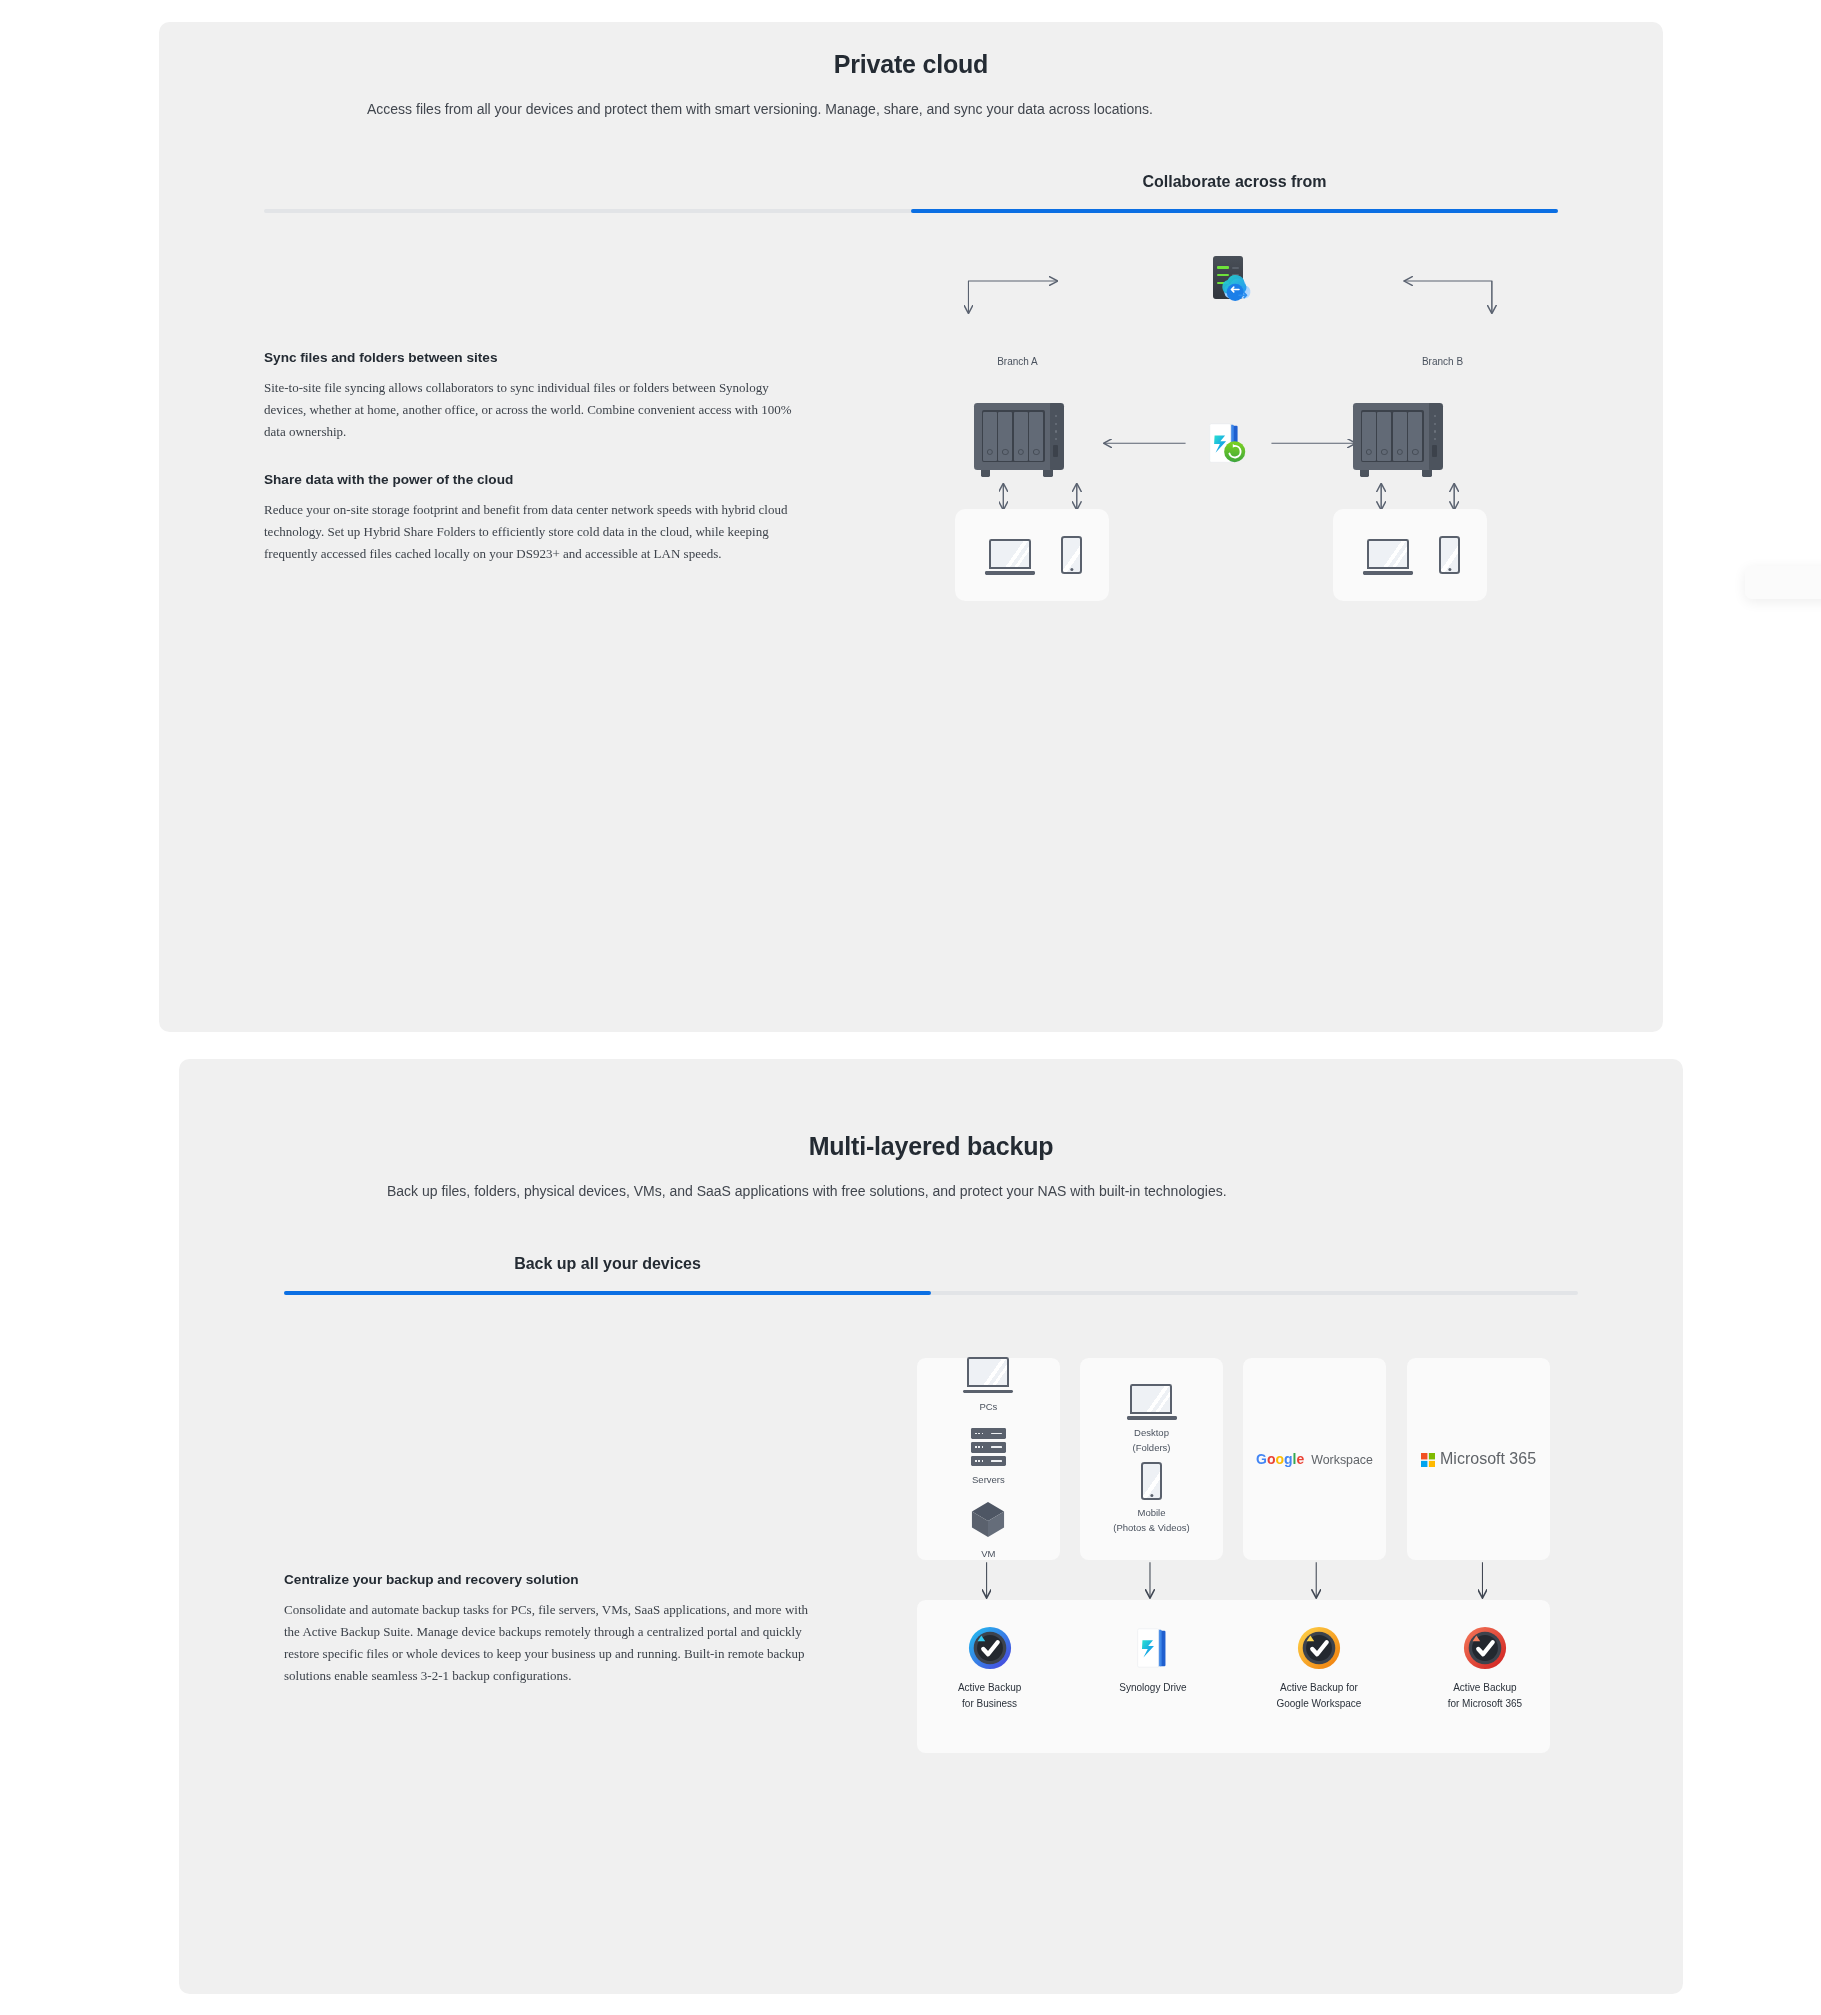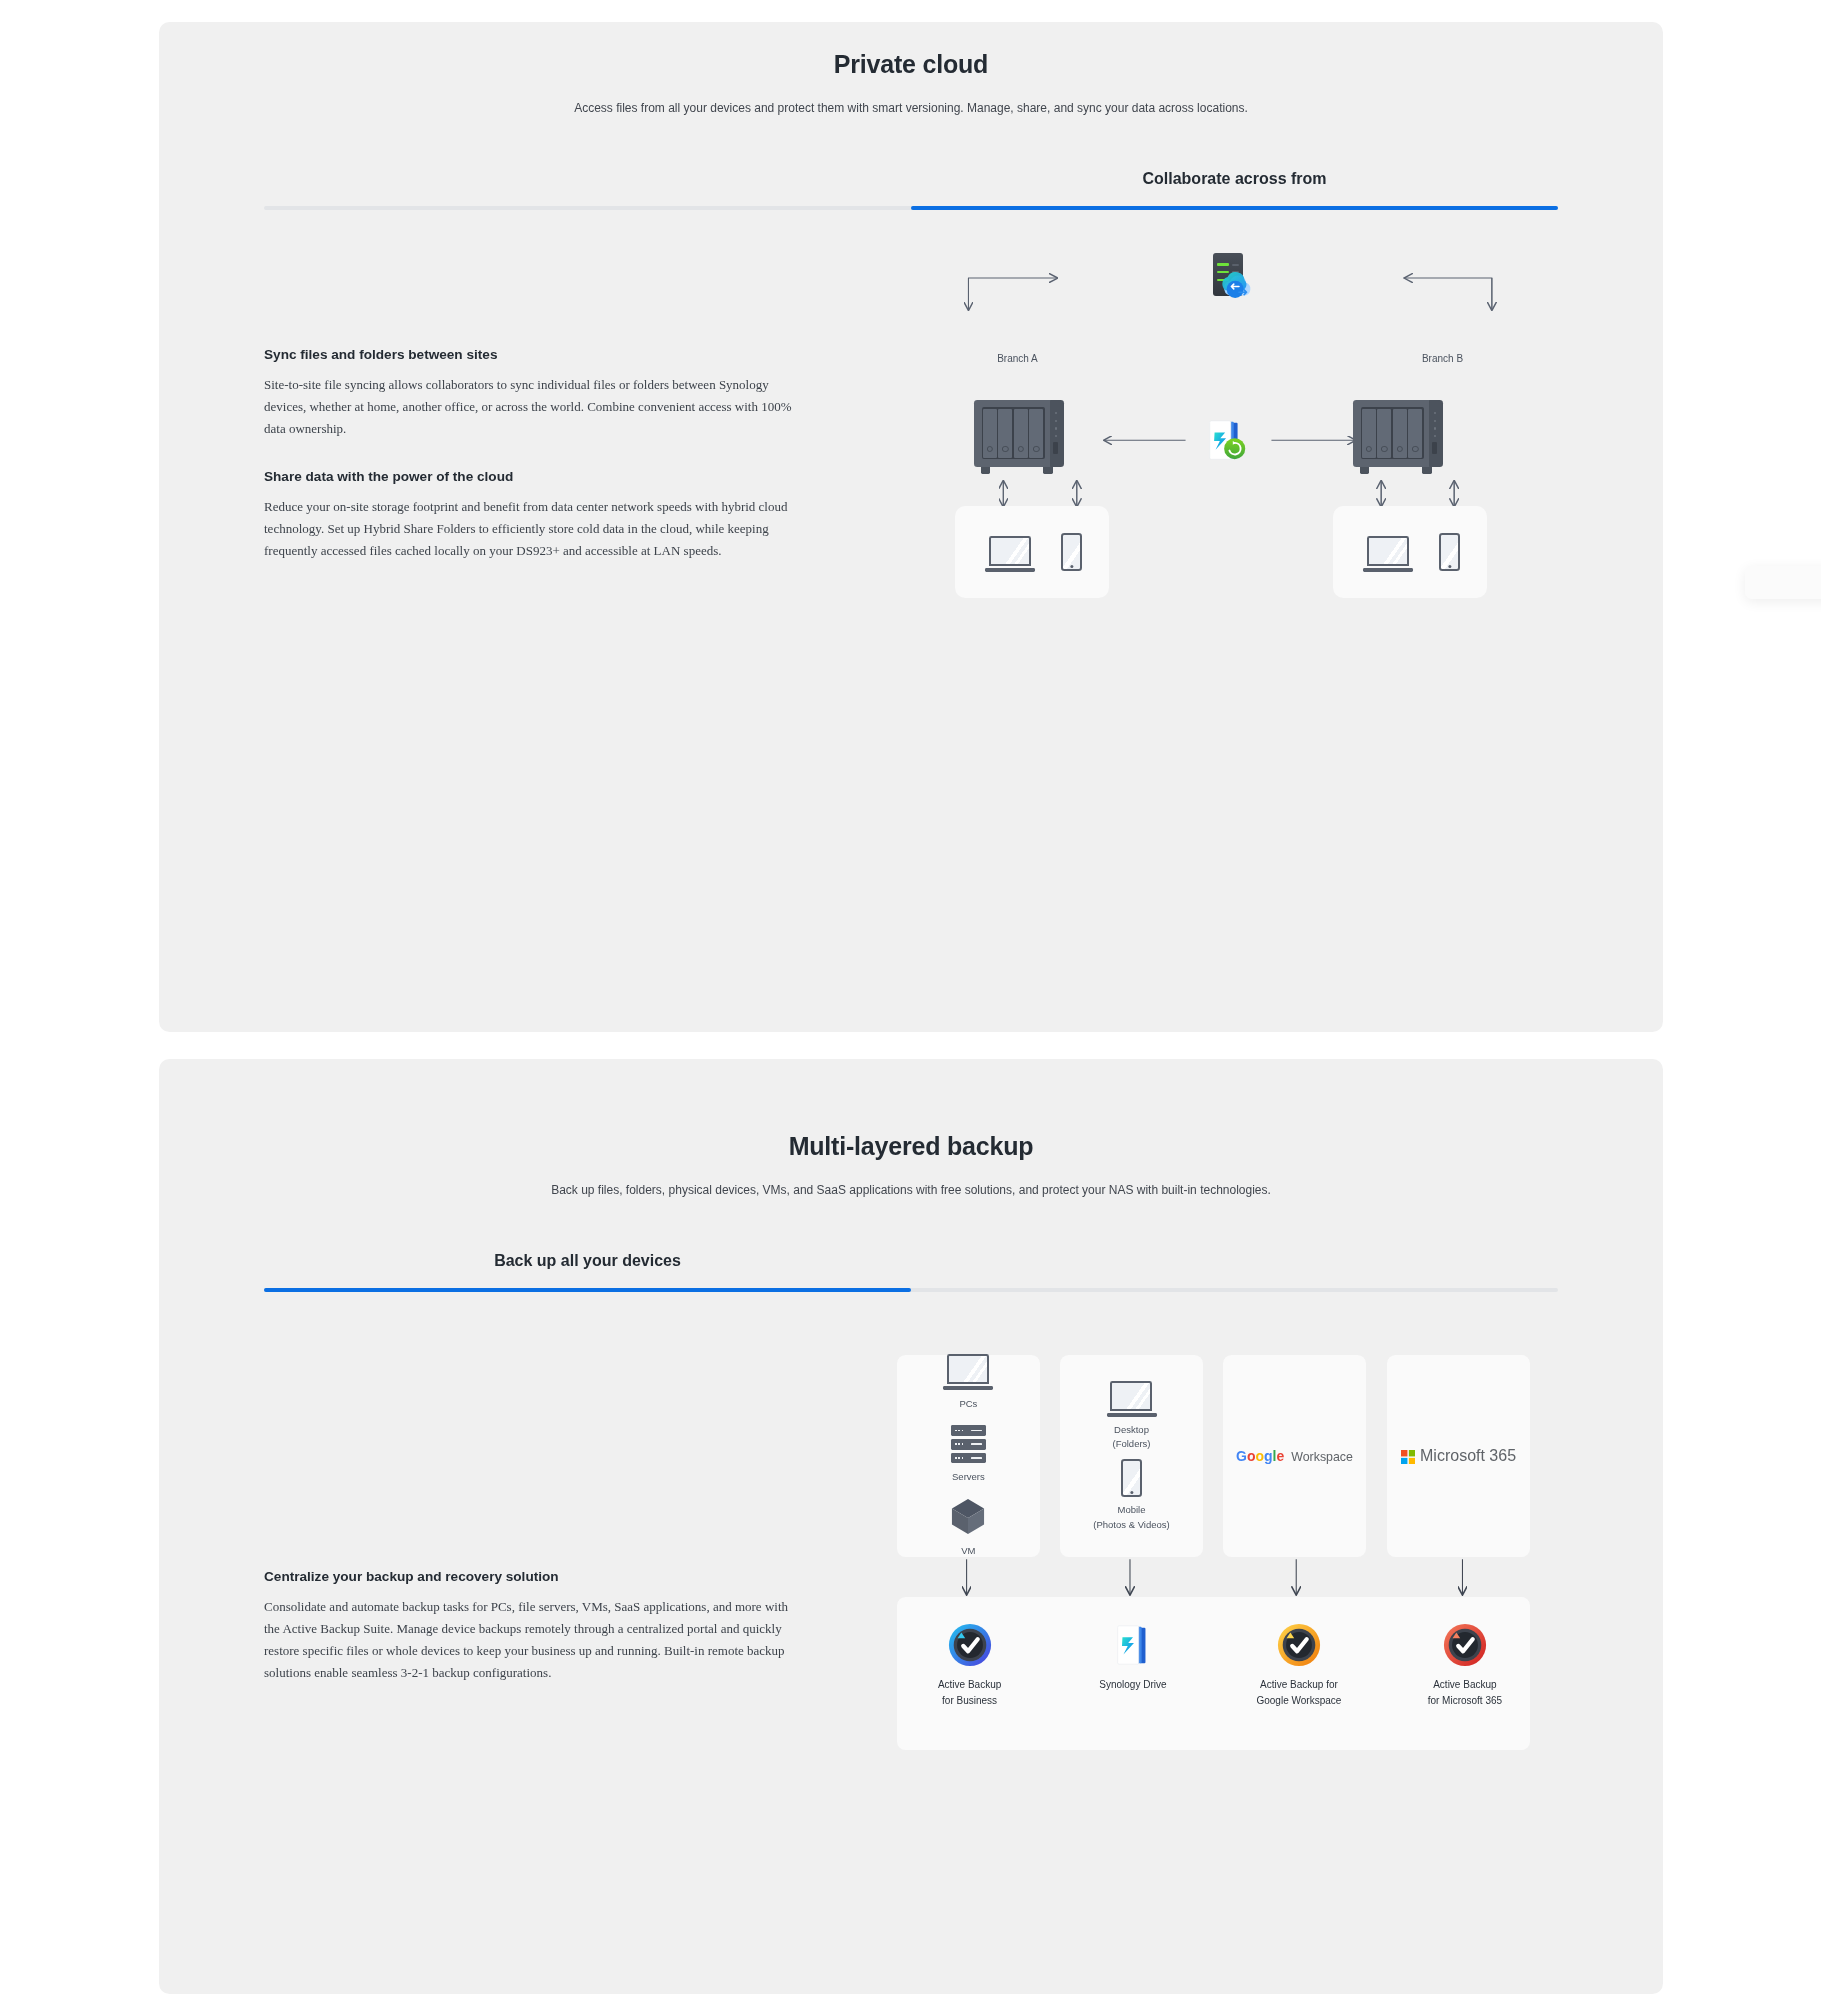--- a/index.html
+++ b/index.html
@@ -12,36 +12,36 @@
   .page { position: relative; width: 1821px; height: 2015px; background:#fff; overflow:hidden; }
 
   
   .section {
     position: absolute;
     left: 159px; width: 1504px;
     background: #f0f0f0;
     border-radius: 10.5px;
   }
   #sec-private { top: 22px;  height: 1010px; }
-  #sec-backup  { top: 1059px; height: 935px; }
+  #sec-backup  { top: 1059px; height: 935px; margin-left: 20px; }
 
   
   .edge-sliver{
     position:absolute; left:1745px; top:566px; width:103px; height:33px;
     background:#fbfbfb; border-radius:6.7px;
     box-shadow:0 2.9px 12.4px rgba(0,0,0,.07);
   }
 
   .sec-title {
     text-align:center; font-size:25px; font-weight:700;
     color:#242b33; letter-spacing:-0.2px;
   }
   .sec-sub {
     margin: 20px auto 0; width: 1088px;
-    text-align:center; font-size:12px; line-height:1.52;
+    text-align:left; font-size:14px; line-height:1.52;
     color:#41464e; font-weight:400;
   }
 
   
   .tabs { position:relative; width:1294px; margin: 0 auto; }
   .tabrow { display:flex; }
   .tabitem {
     flex:1; text-align:center; font-size:16px; font-weight:600;
     color:#242b33; padding-bottom:18px; cursor:pointer;
   }

